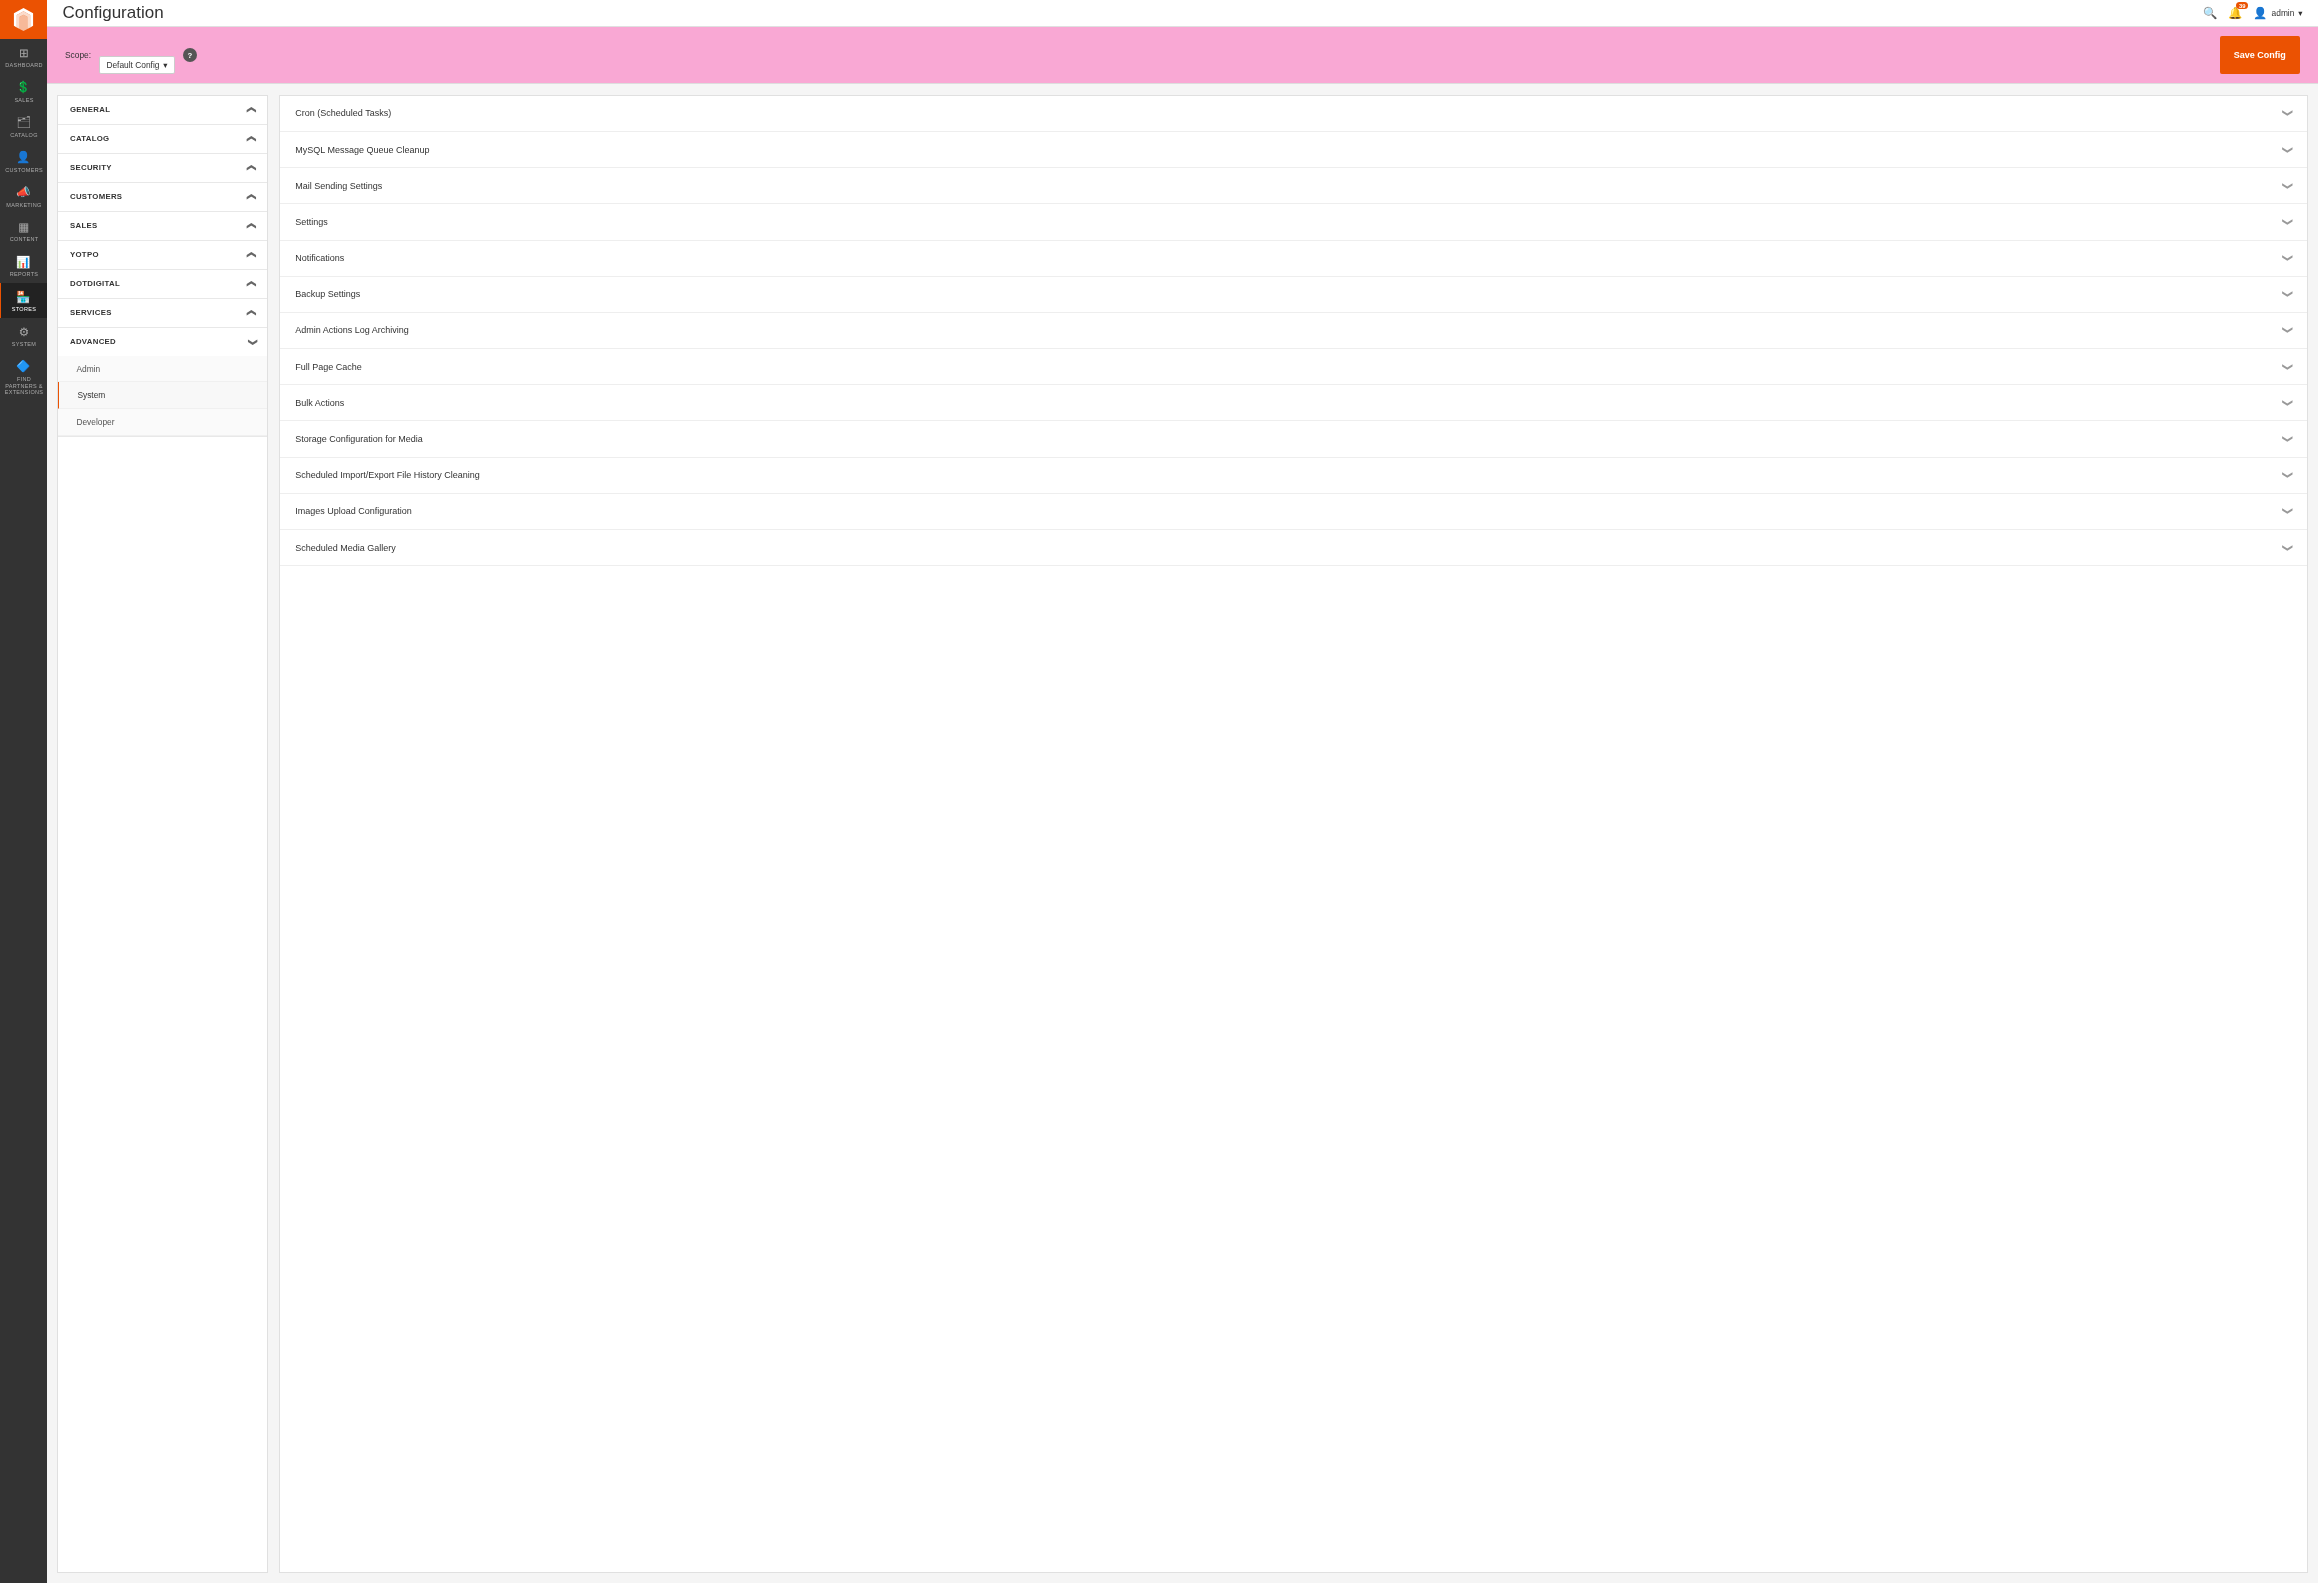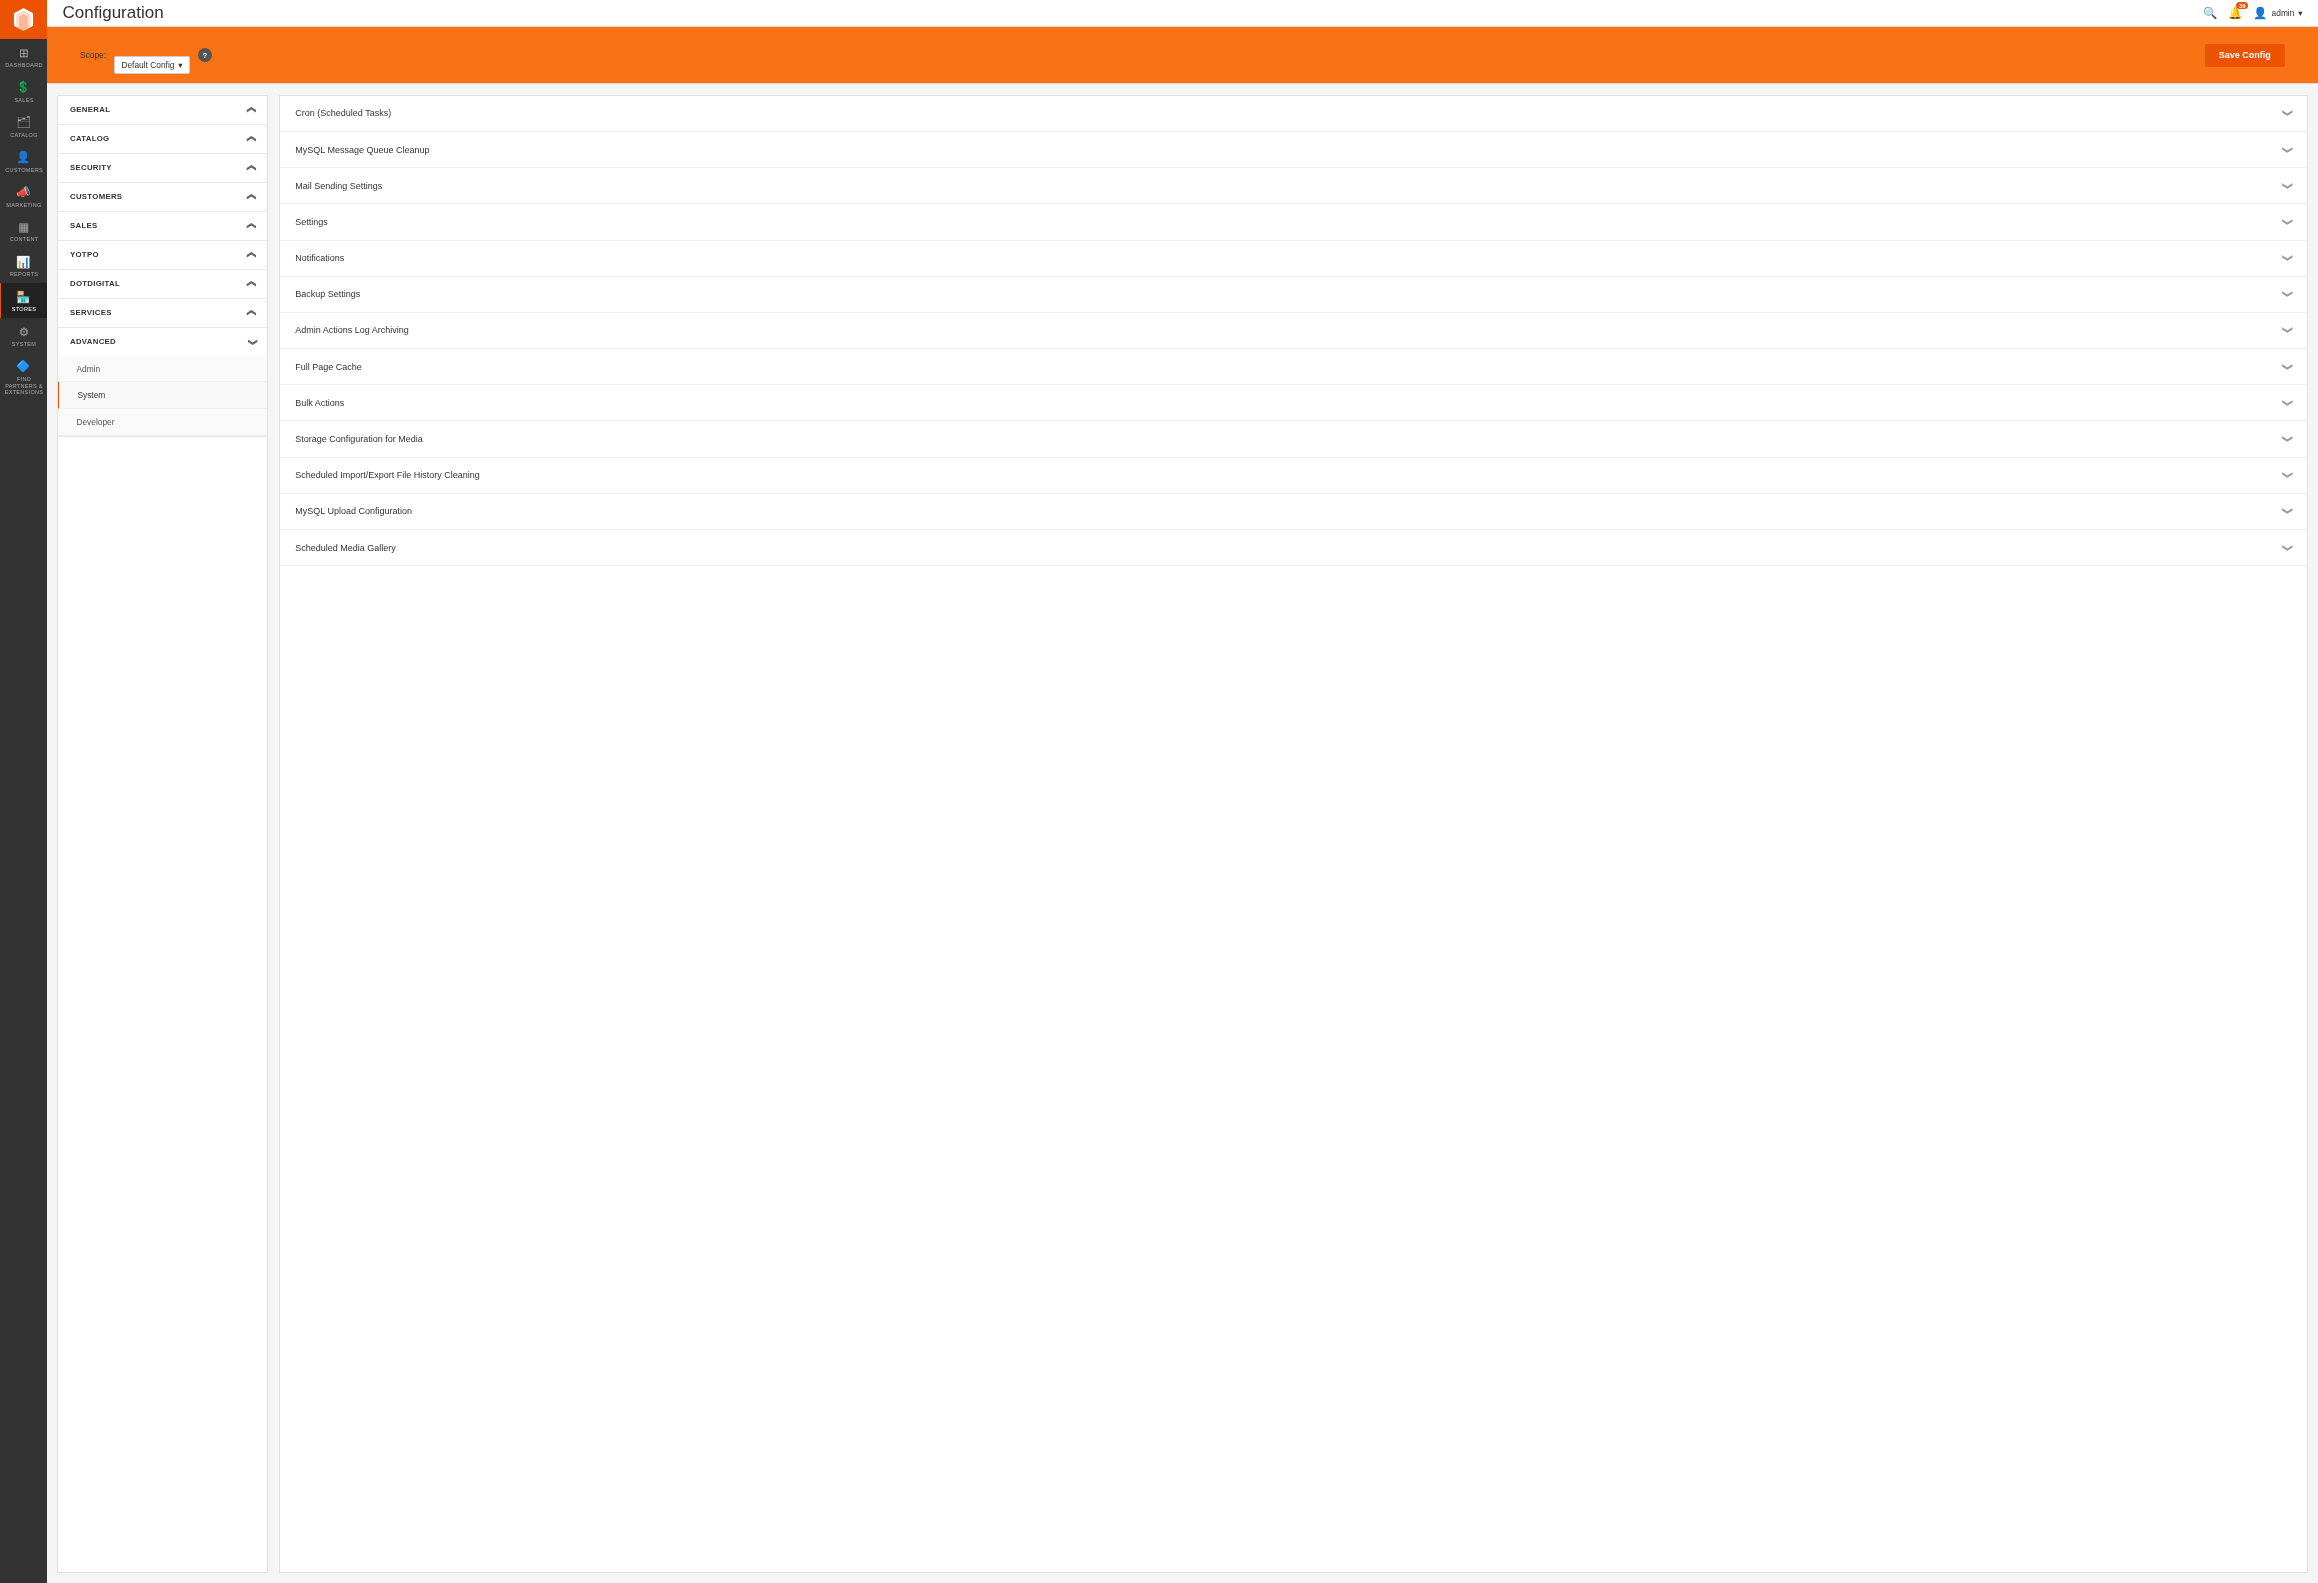--- a/index.html
+++ b/index.html
@@ -97,25 +97,24 @@
       align-items: center;
       gap: 3.9px;
       cursor: pointer;
       color: #333;
       font-size: 8.4px;
     }
     .admin-user .user-icon { font-size: 11.6px; color: #666; }
 
     
     .scope-bar {
-      background: #f97316;
+      background: #f9a8d4;
       border-bottom: 0.6px solid #ddd;
-      padding: 9px 33px;
-      display: flex;
-      align-items: center;
+      padding: 9px 18px;
+      display: flex;
       justify-content: space-between;
       flex-shrink: 0;
     }
     .scope-left {
       display: flex;
       align-items: center;
       gap: 7.8px;
     }
     .scope-label { font-size: 8.4px; color: #333; font-weight: 500; }
     .scope-select {
@@ -420,21 +419,21 @@
   </div>
         <div class="config-item">
     <span class="config-item-label">Storage Configuration for Media</span>
     <span class="config-item-expand" style="transform: rotate(-90deg); display: inline-block;">❮</span>
   </div>
         <div class="config-item">
     <span class="config-item-label">Scheduled Import/Export File History Cleaning</span>
     <span class="config-item-expand" style="transform: rotate(-90deg); display: inline-block;">❮</span>
   </div>
         <div class="config-item">
-    <span class="config-item-label">MySQL Upload Configuration</span>
+    <span class="config-item-label">Images Upload Configuration</span>
     <span class="config-item-expand" style="transform: rotate(-90deg); display: inline-block;">❮</span>
   </div>
         <div class="config-item">
     <span class="config-item-label">Scheduled Media Gallery</span>
     <span class="config-item-expand" style="transform: rotate(-90deg); display: inline-block;">❮</span>
   </div>
       </div>
 
   </div>
 </div>

